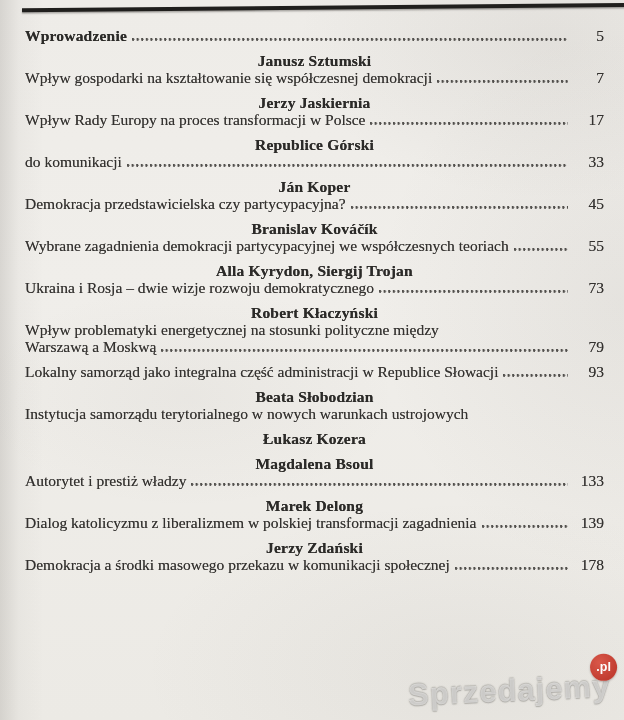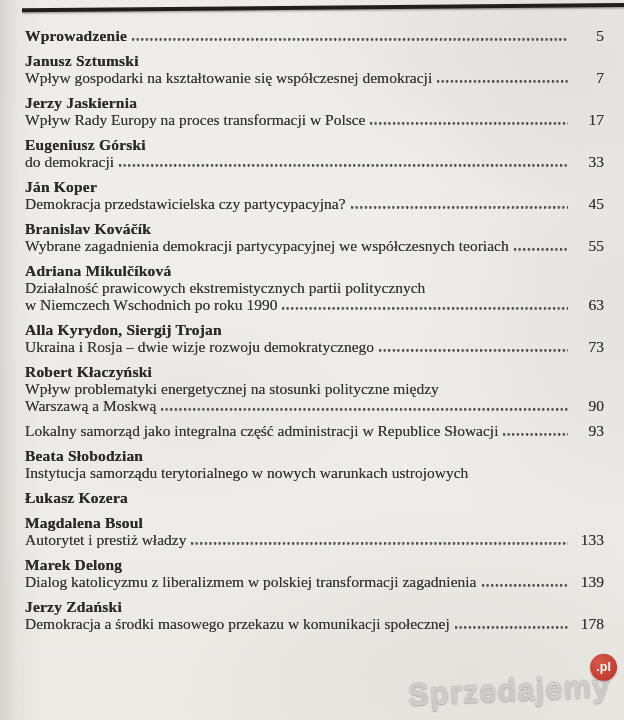--- a/index.html
+++ b/index.html
@@ -20,20 +20,21 @@
     position:absolute;top:3px;left:22px;right:-6px;height:3.5px;
     background:#201f1d;transform:rotate(-0.5deg);transform-origin:right center;
     box-shadow:0 1.5px 1.5px rgba(40,38,35,0.35);
   }
   .toc{position:absolute;top:27px;left:25px;right:20px;}
   .entry{margin-bottom:8px;}
   .author{
     font-weight:bold;font-size:15.5px;line-height:17px;color:#2b2a28;
     letter-spacing:0.2px;white-space:nowrap;
     text-shadow:0 0 0.6px rgba(60,58,54,0.85);
+    text-align:center;
   }
   .title-row{display:flex;align-items:center;font-size:15.5px;line-height:17px;}
   .title-text{white-space:nowrap;text-shadow:0 0 0.5px rgba(70,68,64,0.75);}
   .title-text.bold{font-weight:bold;color:#2b2a28;letter-spacing:0.2px;text-shadow:0 0 0.6px rgba(60,58,54,0.85);}
   .dots{flex:1 1 auto;position:relative;height:14px;align-self:flex-end;margin:0 6px 0 5px;min-width:10px;}
   .dots::after{
     content:"";position:absolute;left:0;right:0;bottom:3px;height:2.6px;
     background-image:radial-gradient(circle at 1.1px 1.2px, rgba(55,53,50,0.85) 1px, rgba(55,53,50,0) 1.5px);
     background-size:4.6px 2.6px;background-repeat:repeat-x;
   }
@@ -86,24 +87,24 @@
     <div class="author">Jerzy Jaskiernia</div>
     <div>
           <div class="title-row">
             <span class="title-text">Wpływ Rady Europy na proces transformacji w Polsce</span>
             <span class="dots"></span>
             <span class="pagenum">17</span>
           </div>
         </div>
   </div>
       <div class="entry">
-    <div class="author">Eugeniusz Górski</div>
-    <div>
-          <div class="title-row">
-            <span class="title-text">do demokracji</span>
+    <div class="author">Republice Górski</div>
+    <div>
+          <div class="title-row">
+            <span class="title-text">do komunikacji</span>
             <span class="dots"></span>
             <span class="pagenum">33</span>
           </div>
         </div>
   </div>
       <div class="entry">
     <div class="author">Ján Koper</div>
     <div>
           <div class="title-row">
             <span class="title-text">Demokracja przedstawicielska czy partycypacyjna?</span>
@@ -116,52 +117,39 @@
     <div class="author">Branislav Kováčík</div>
     <div>
           <div class="title-row">
             <span class="title-text">Wybrane zagadnienia demokracji partycypacyjnej we współczesnych teoriach</span>
             <span class="dots"></span>
             <span class="pagenum">55</span>
           </div>
         </div>
   </div>
       <div class="entry">
-    <div class="author">Adriana Mikulčíková</div>
-    <div>
-          <div class="title-row">
-            <span class="title-text">Działalność prawicowych ekstremistycznych partii politycznych</span>
-          </div>
-          <div class="title-row">
-            <span class="title-text">w Niemczech Wschodnich po roku 1990</span>
-            <span class="dots"></span>
-            <span class="pagenum">63</span>
-          </div>
-        </div>
-  </div>
-      <div class="entry">
     <div class="author">Alla Kyrydon, Siergij Trojan</div>
     <div>
           <div class="title-row">
             <span class="title-text">Ukraina i Rosja – dwie wizje rozwoju demokratycznego</span>
             <span class="dots"></span>
             <span class="pagenum">73</span>
           </div>
         </div>
   </div>
       <div class="entry">
     <div class="author">Robert Kłaczyński</div>
     <div>
           <div class="title-row">
             <span class="title-text">Wpływ problematyki energetycznej na stosunki polityczne między</span>
           </div>
           <div class="title-row">
             <span class="title-text">Warszawą a Moskwą</span>
             <span class="dots"></span>
-            <span class="pagenum">90</span>
+            <span class="pagenum">79</span>
           </div>
         </div>
   </div>
       <div class="entry">
     <div>
           <div class="title-row">
             <span class="title-text">Lokalny samorząd jako integralna część administracji w Republice Słowacji</span>
             <span class="dots"></span>
             <span class="pagenum">93</span>
           </div>

